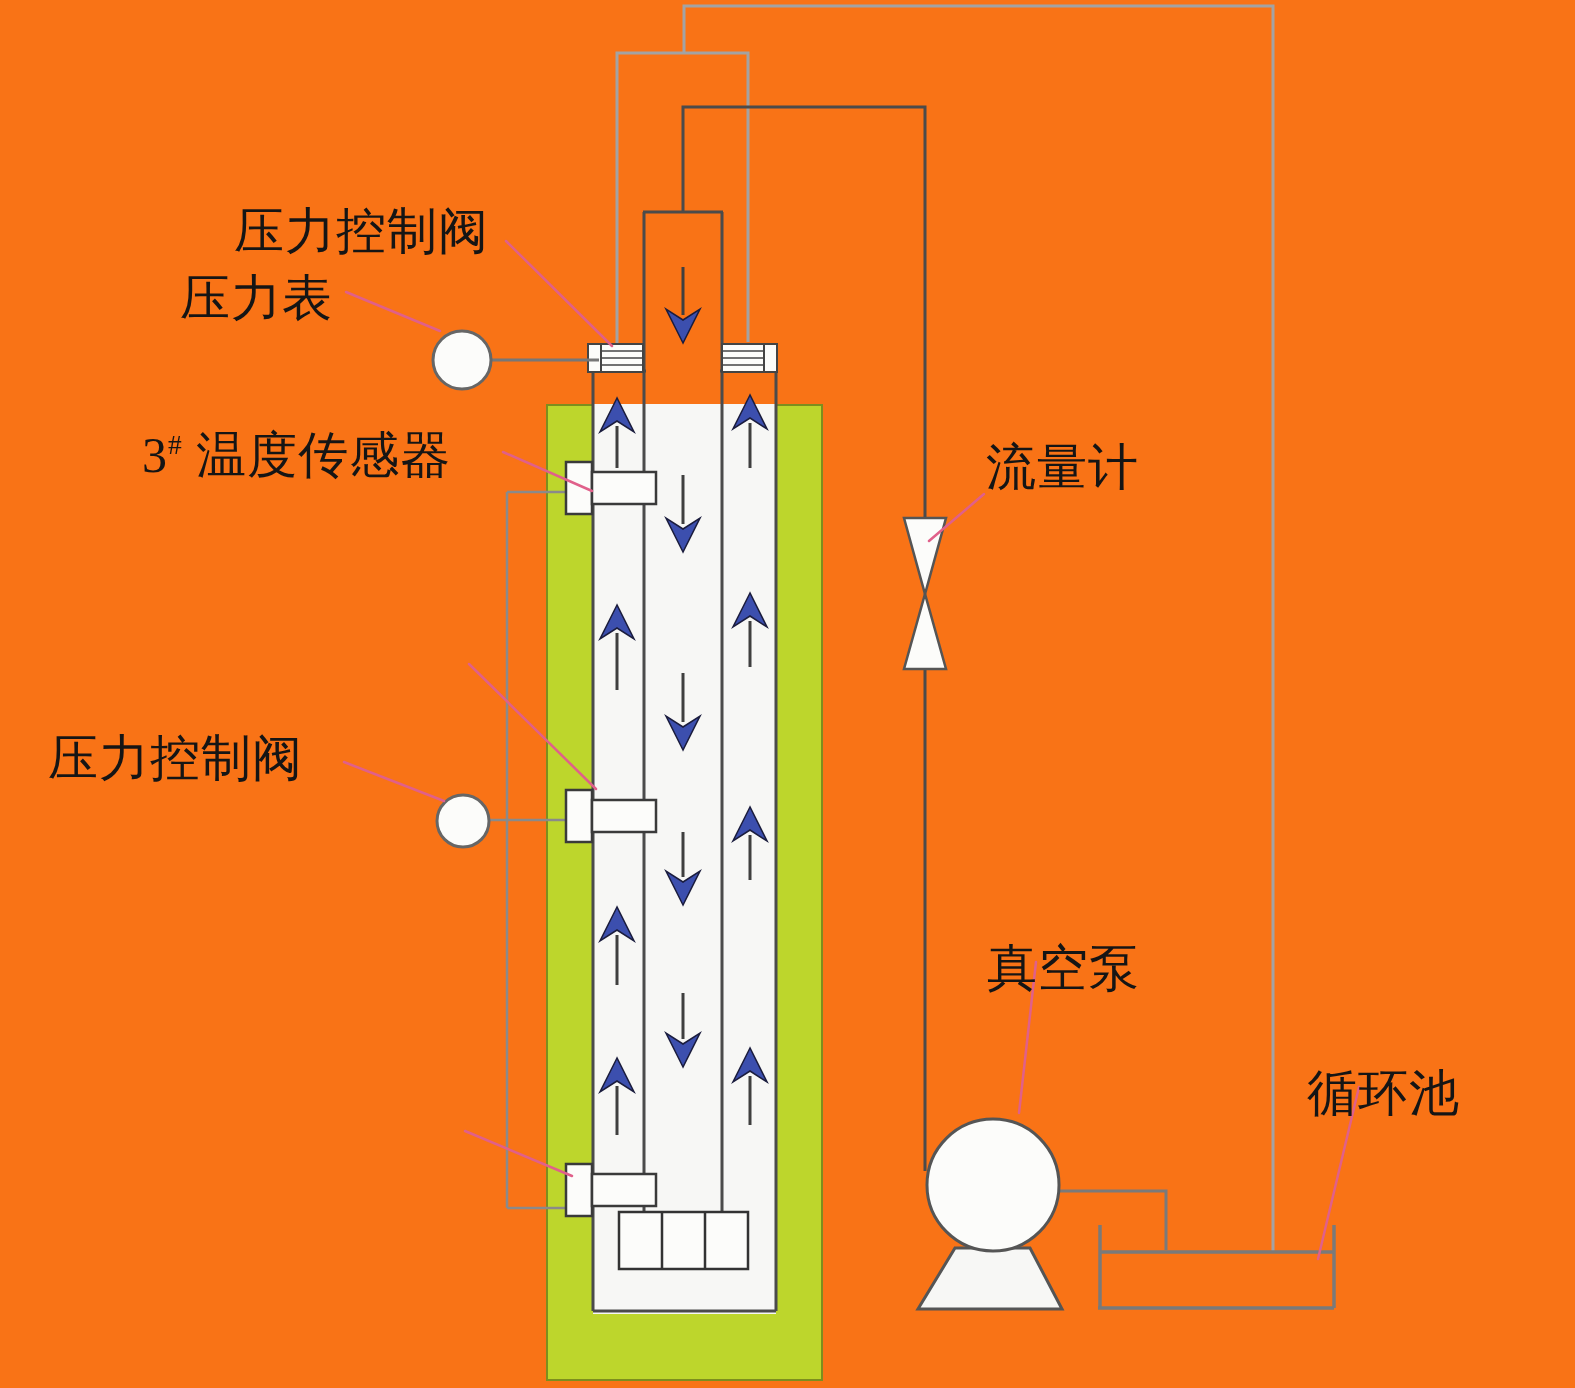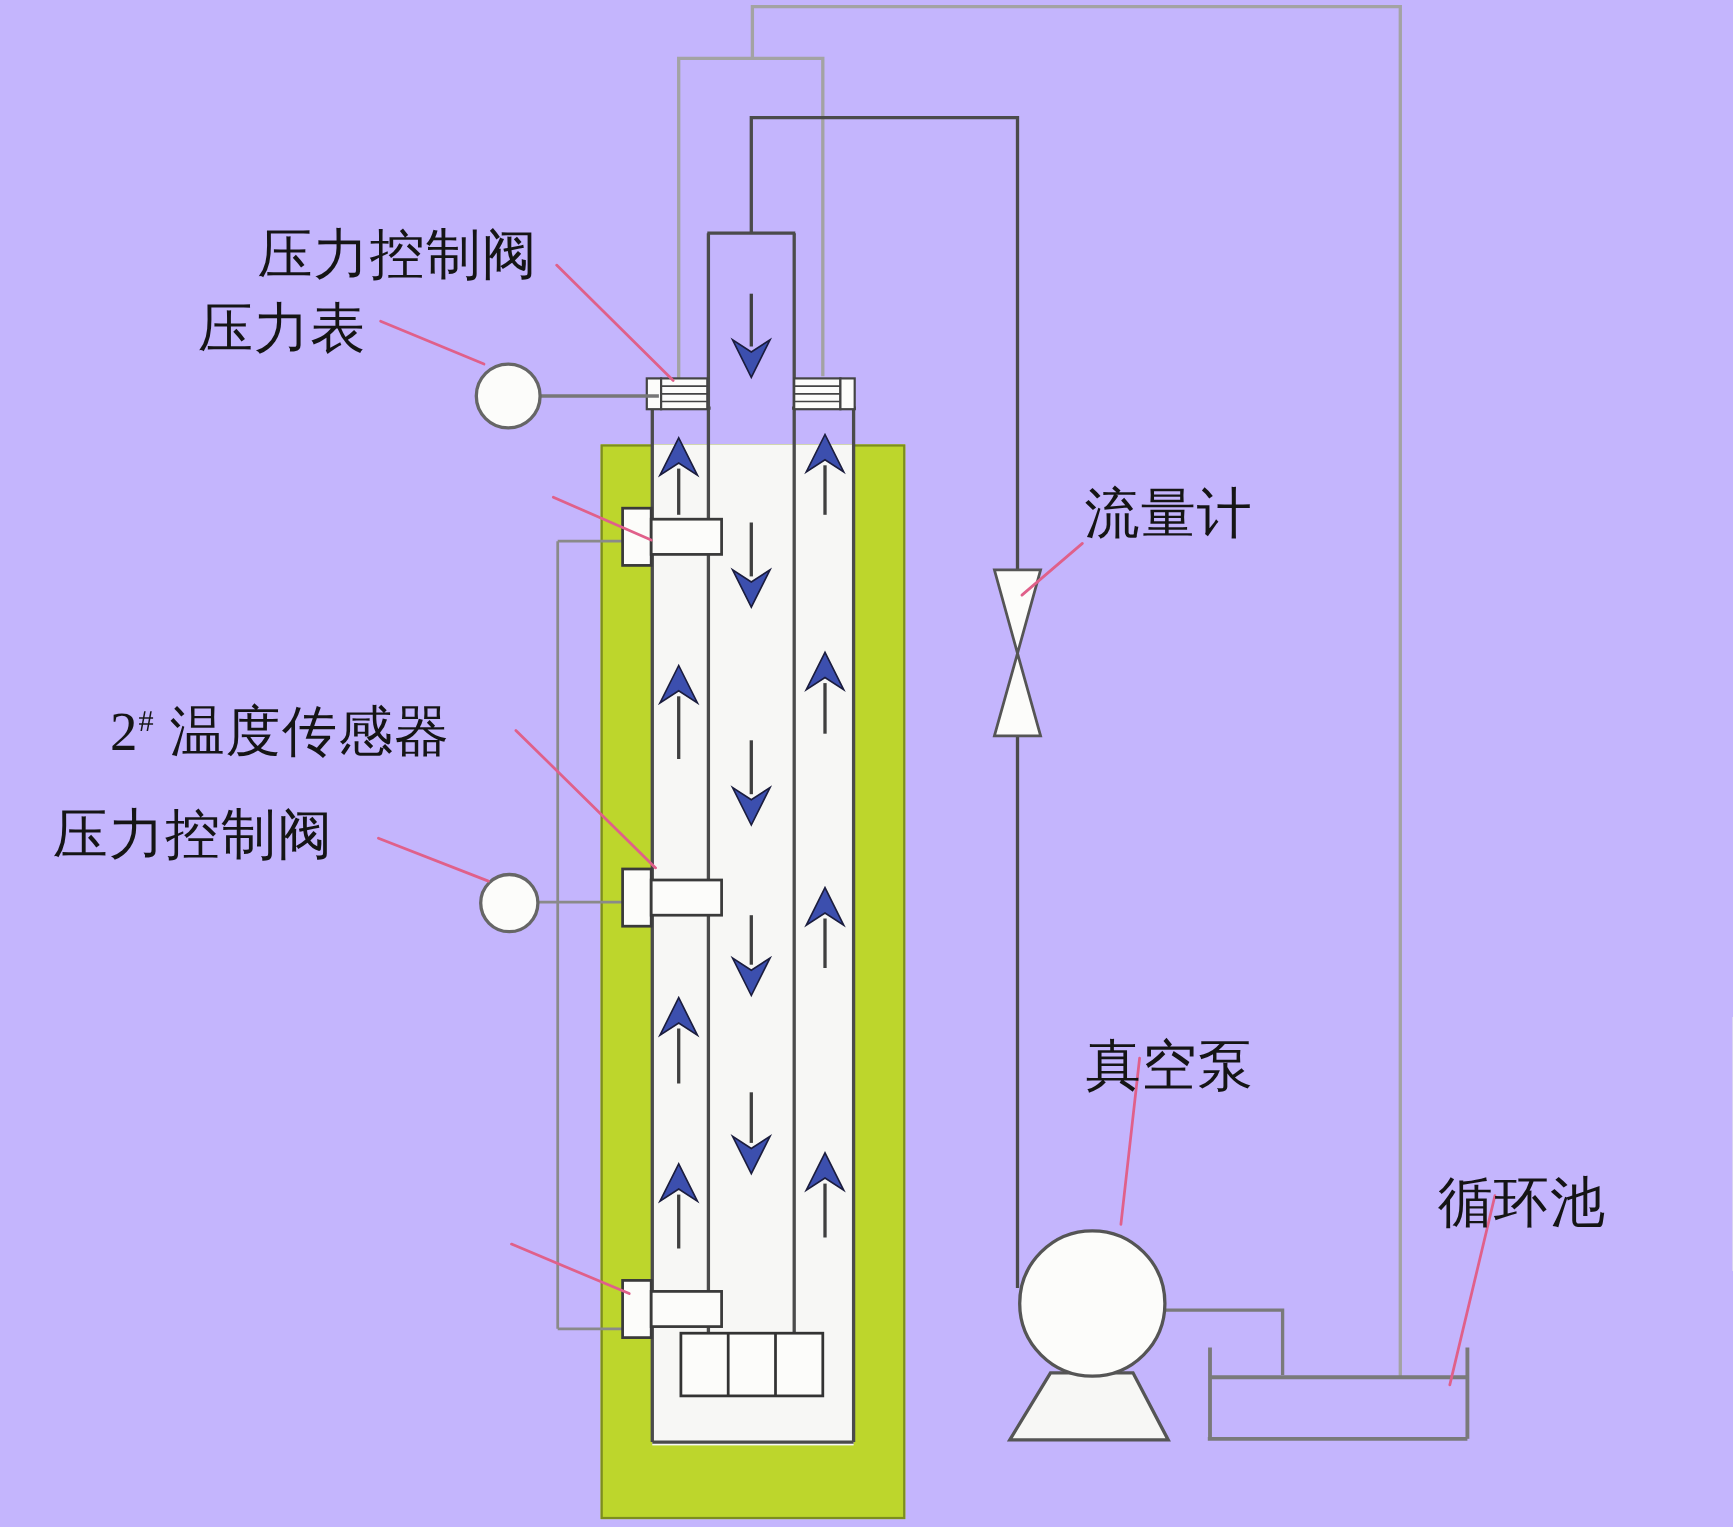--- a/index.html
+++ b/index.html
@@ -1,17 +1,17 @@
 <!DOCTYPE html>
 <html><head>
 <meta charset="utf-8">
 <style>
   html,body{margin:0;padding:0;background:#e9e9e9;}
   #stage{
-    position:relative;width:1575px;height:1388px;background:#c4b5fd;
+    position:relative;width:1575px;height:1388px;background:#f97316;
     font-family:"Liberation Serif","DejaVu Serif",serif;overflow:hidden;
   }
   #jacket{position:absolute;left:546px;top:404px;width:277px;height:977px;
     background:#bdd62c;border:2px solid #7d8e1e;box-sizing:border-box;}
   #jacket-cavity{position:absolute;left:45px;top:-2px;width:183px;height:910px;background:#f7f7f5;}
   svg{position:absolute;left:0;top:0;}
   .label{
     position:absolute;color:#151515;font-size:50px;line-height:1.08;white-space:nowrap;
     letter-spacing:1px;
   }
@@ -186,19 +186,19 @@
       <line x1="344" y1="762" x2="444" y2="801"></line>
       <line x1="465" y1="1131" x2="572" y2="1176"></line>
       <line x1="984" y1="494" x2="929" y2="541"></line>
       <line x1="1036" y1="962" x2="1019" y2="1113"></line>
       <line x1="1359" y1="1087" x2="1318" y2="1259"></line>
     </g>
   </svg>
 
   <div class="label" style="left:234px;top:204px">压力控制阀</div>
   <div class="label" style="left:180px;top:271px">压力表</div>
-  <div class="label" style="left:100px;top:638px"><span>2</span><sup>#</sup><span> 温度传感器</span></div>
+  <div class="label" style="left:142px;top:428px"><span>3</span><sup>#</sup><span> 温度传感器</span></div>
   <div class="label" style="left:48px;top:731px">压力控制阀</div>
   <div class="label" style="left:986px;top:440px">流量计</div>
   <div class="label" style="left:987px;top:941px">真空泵</div>
   <div class="label" style="left:1307px;top:1066px">循环池</div>
 
 </div>
 
 </body></html>

